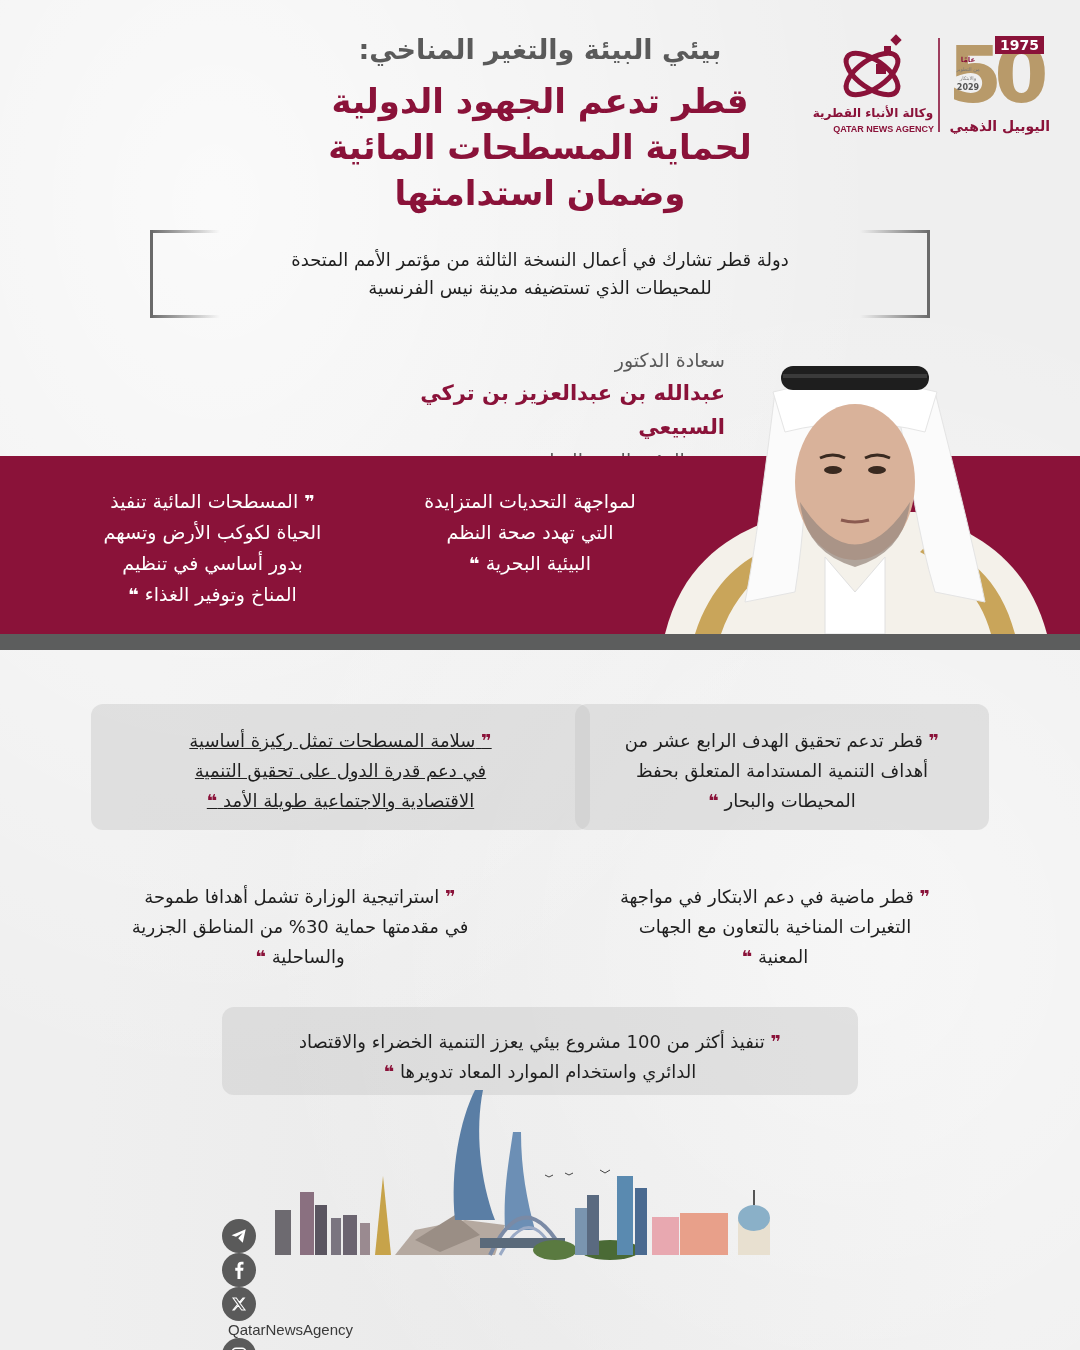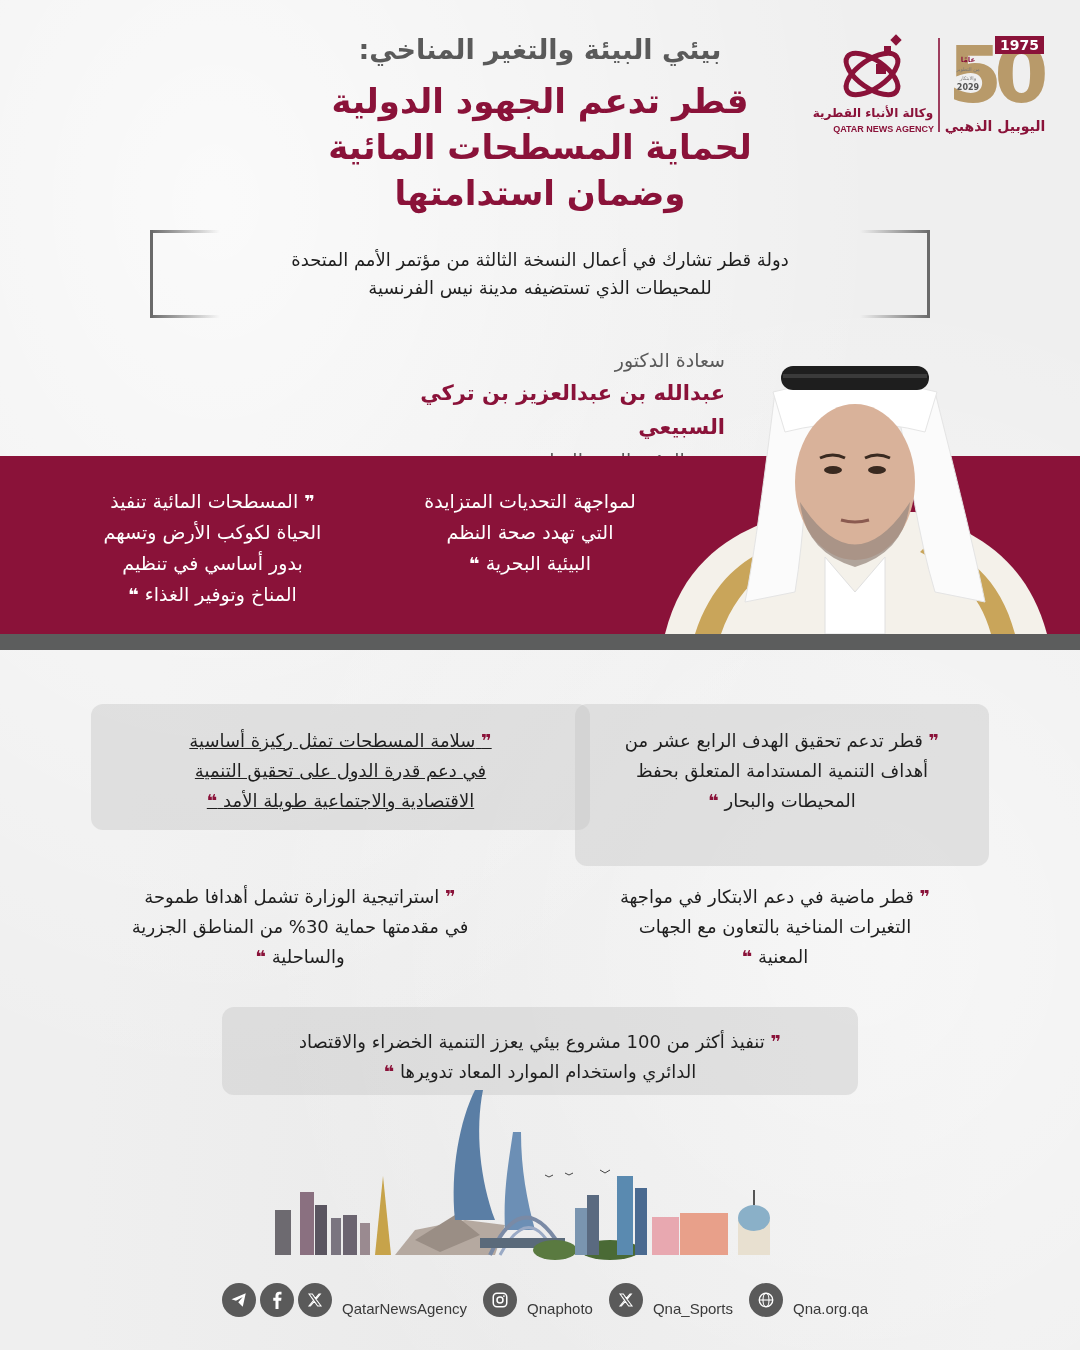--- a/index.html
+++ b/index.html
@@ -29,21 +29,21 @@
       position: absolute; left: 8px; top: 0;
       font-size: 78px; font-weight: bold; color: #b89a6a;
       font-family: "DejaVu Sans", sans-serif; letter-spacing: -8px; line-height: 90px;
     }
     .jubilee-inner {
       position: absolute; left: 10px; top: 26px; width: 36px; text-align: center;
       color: #8a1239; font-size: 7px; line-height: 9px; font-weight: bold;
     }
     .jubilee-inner .yr { color: #555; font-size: 8px; }
     .jubilee-title {
-      position: absolute; left: 0; top: 88px; width: 110px; text-align: center;
+      position: absolute; left: 0; top: 88px; width: 110px; 
       color: #8a1239; font-weight: bold; font-size: 14px; direction: rtl;
     }
     .logo-divider { position: absolute; left: 126px; top: 8px; width: 2px; height: 94px; background: #8a1239; opacity: .8; }
     .qna { position: absolute; left: 0; top: 0; width: 122px; height: 110px; }
     .qna svg { position: absolute; left: 22px; top: 4px; }
     .qna-ar {
       position: absolute; left: 0; top: 76px; width: 122px; text-align: center;
       color: #8a1239; font-weight: bold; font-size: 12px; direction: rtl;
     }
     .qna-en {
@@ -99,31 +99,31 @@
 
     
     .card {
       background: rgba(200,200,200,0.45);
       border-radius: 12px;
       text-align: center; font-size: 18px; line-height: 30px; color: #1f1f1f;
       padding-top: 22px;
     }
     .plain { text-align: center; font-size: 18px; line-height: 30px; color: #1f1f1f; }
     .qm.m { color: #8a1239; }
-    .c1 { left: 575px; top: 704px; width: 414px; height: 162px; }
+    .c1 { left: 575px; top: 704px; width: 414px; height: 126px; }
     .c2 { left: 91px; top: 704px; width: 499px; height: 126px; text-decoration: underline; }
     .c3 { left: 585px; top: 882px; width: 380px; }
     .c4 { left: 100px; top: 882px; width: 400px; }
     .c5 { left: 222px; top: 1007px; width: 636px; height: 88px; padding-top: 20px; }
 
     
     .skyline { left: 265px; top: 1080px; width: 600px; height: 180px; }
 
     
-    .footer { left: 222px; top: 1281px; width: 640px; height: 36px; direction: ltr; display: flex; align-items: flex-end; }
+    .footer { left: 222px; top: 1219px; width: 640px; height: 36px; direction: ltr; display: flex; align-items: flex-start; flex-direction: column; }
     .sicon {
       width: 34px; height: 34px; border-radius: 50%; background: #5a5a5a;
       display: inline-flex; align-items: center; justify-content: center; margin-right: 4px;
       flex: 0 0 auto;
     }
     .handle { font-family: "Liberation Sans", sans-serif; font-size: 15px; color: #3a3a3a; margin: 0 16px 0 6px; white-space: nowrap; }
   </style>
 </head>
 <body>
 

